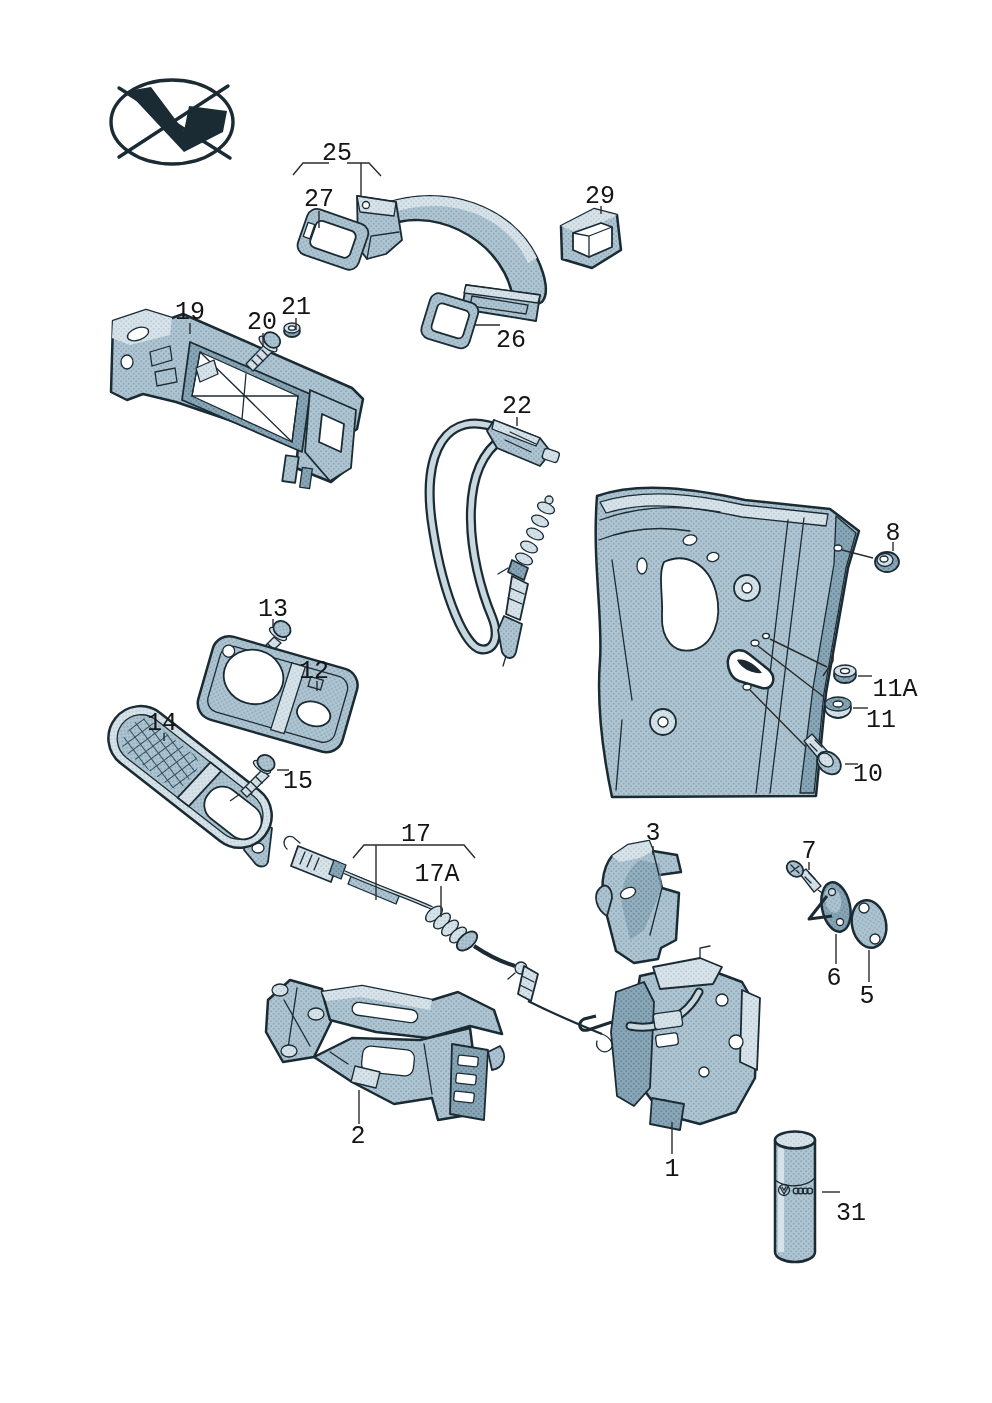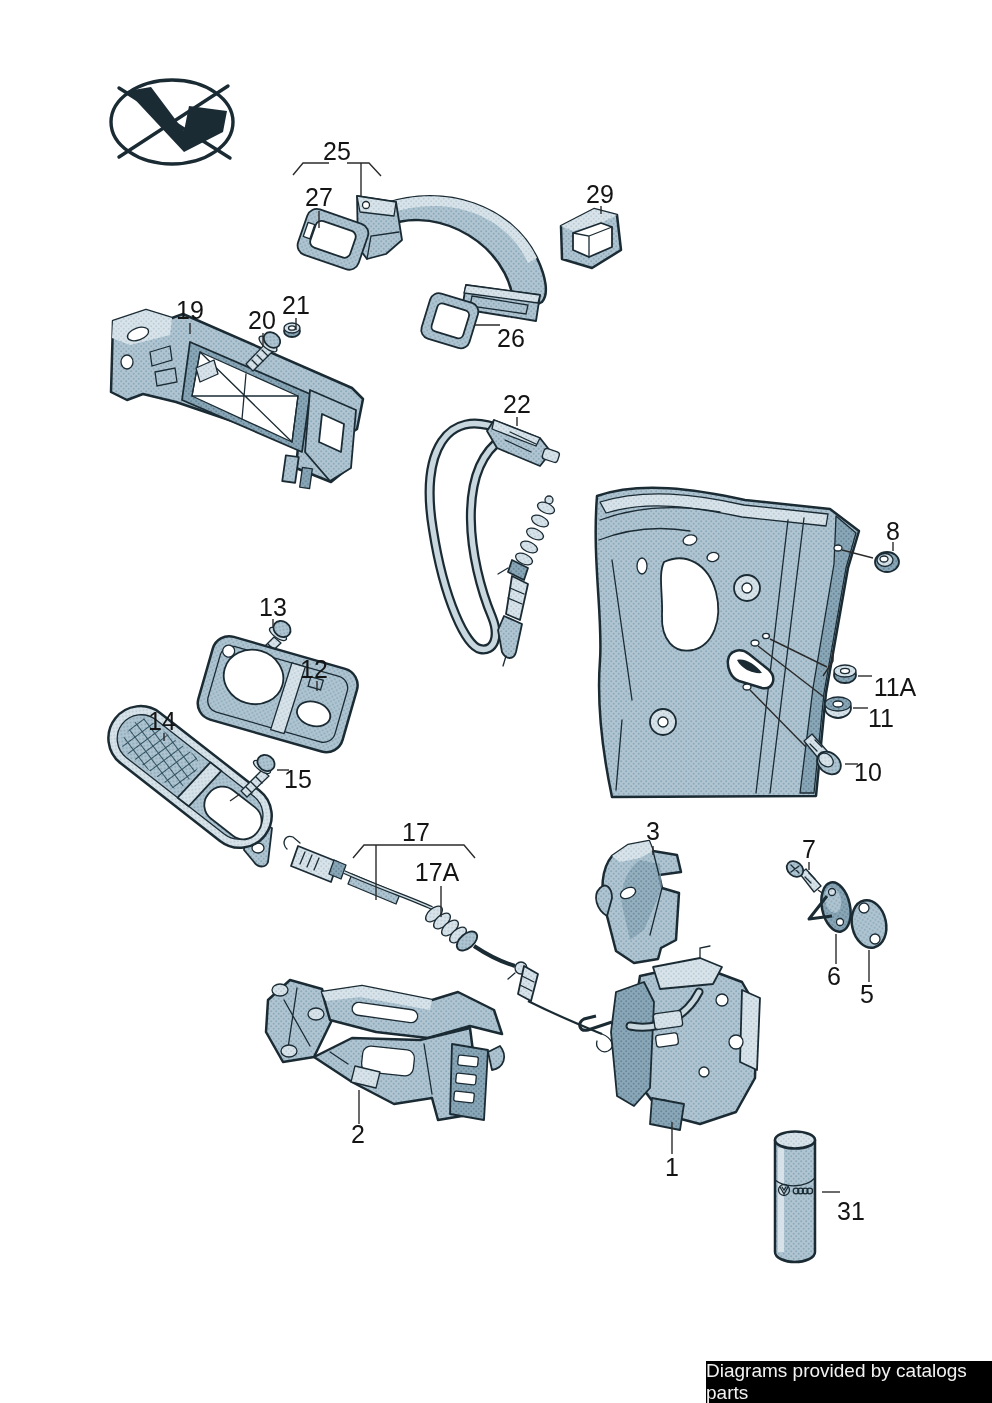--- a/index.html
+++ b/index.html
@@ -1,17 +1,17 @@
 <!DOCTYPE html>
 <html><head>
 <meta charset="utf-8">
 <style>
   html,body{margin:0;padding:0;background:#ffffff;}
   .stage{position:relative;width:992px;height:1403px;background:#ffffff;overflow:hidden;
-         font-family:Liberation Sans, sans-serif;}
+         font-family:Liberation Mono, monospace;}
   svg{position:absolute;left:0;top:0;}
   .o{stroke:#1b2b34;stroke-linejoin:round;stroke-linecap:round;}
   .w1{stroke-width:1.3px;} .w2{stroke-width:1.8px;} .w3{stroke-width:2.5px;} .w4{stroke-width:3.4px;}
   .ln{fill:none;stroke:#1b2b34;stroke-width:1.3px;stroke-linecap:round;}
   .lead{fill:none;stroke:#2b2b2b;stroke-width:1.4px;}
   .plabel{font-size:25px;fill:#141414;text-anchor:middle;}
   .footer{position:absolute;left:706px;top:1361px;width:286px;height:42px;background:#000000;
           color:#f2f2f2;display:flex;align-items:center;justify-content:center;font-size:19px;}
 </style>
 </head>
@@ -363,16 +363,13 @@
     <text class="plabel" x="653" y="840">3</text>
     <text class="plabel" x="809" y="858">7</text>
     <text class="plabel" x="834" y="985">6</text>
     <text class="plabel" x="867" y="1003">5</text>
     <text class="plabel" x="358" y="1143">2</text>
     <text class="plabel" x="672" y="1176">1</text>
     <text class="plabel" x="851" y="1220">31</text>
   </g>
 </svg>
 
-<div class="footer">
-  <span>Diagrams provided by catalogs parts</span>
 </div>
-</div>
 
 </body></html>

